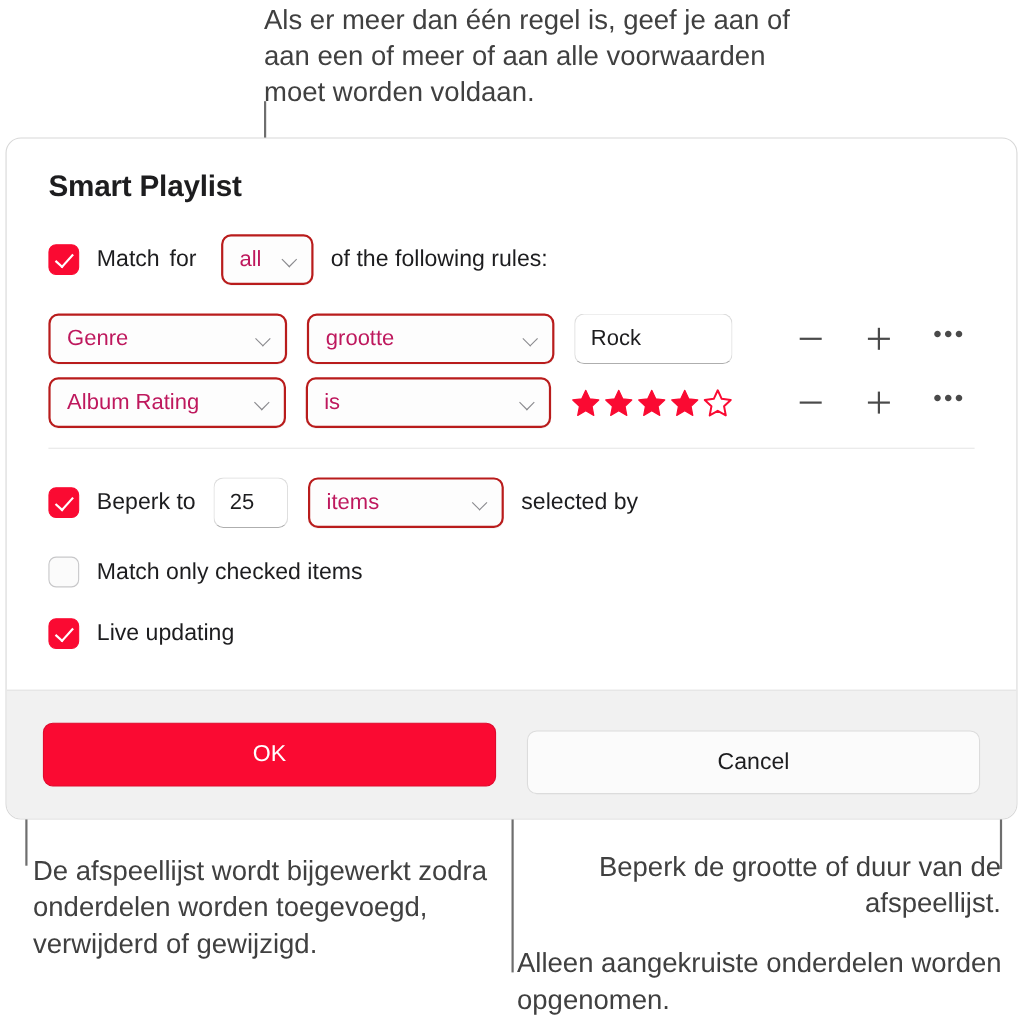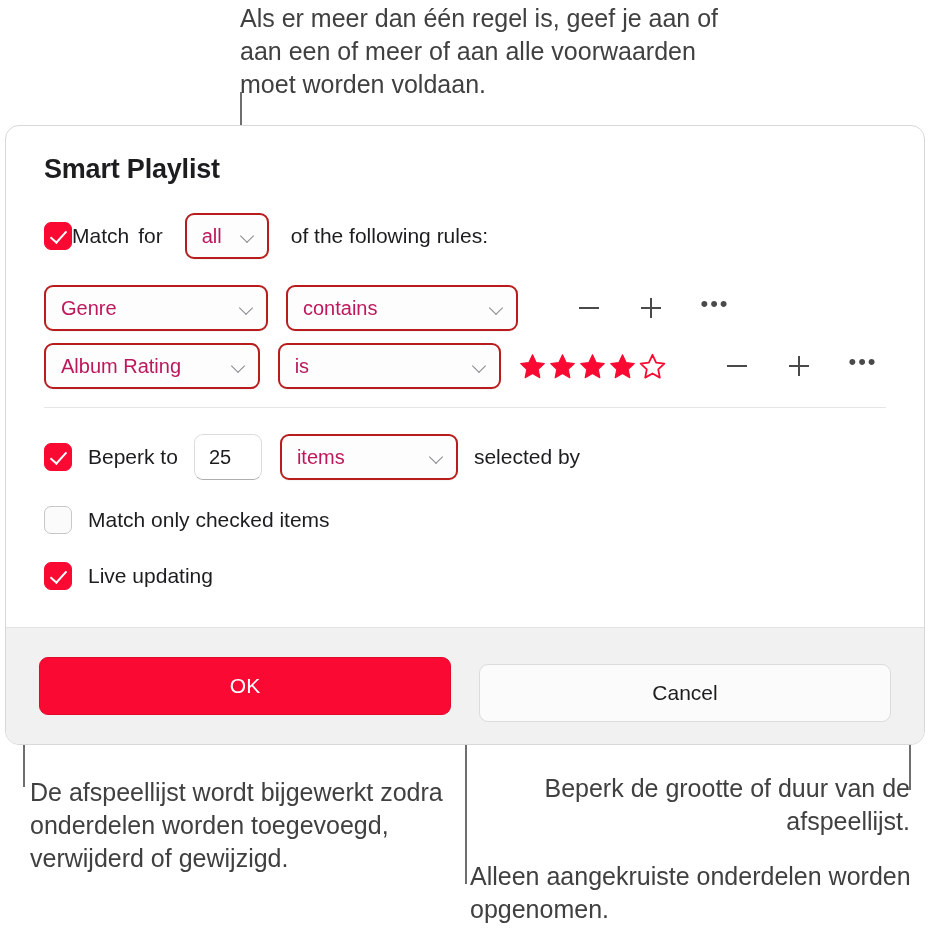--- a/index.html
+++ b/index.html
@@ -125,21 +125,21 @@
     border-radius: 9px;
     display: flex;
     align-items: center;
     padding: 0 14px;
     font-size: 20px;
     color: #1d1d1f;
   }
 
   
   #match-row { margin-bottom: 26px; }
-  #match-row .lbl { }
+  #match-row .lbl { margin-left: 16px; }
   #match-popup { width: 84px; margin-left: 22px; }
   #match-suffix { margin-left: 22px; }
 
   
   .rule-row { margin-bottom: 12px; }
   .rule-field { width: 224px; }
   .rule-op { width: 232px; margin-left: 18px; }
   .rule-val { width: 148px; margin-left: 18px; }
 
   .stars {
@@ -263,22 +263,25 @@
       </div>
       <span class="lbl" id="match-suffix">of the following rules:</span>
     </div>
 
     <div class="row rule-row">
       <div class="popup rule-field">
         <span>Genre</span>
         <span class="chev"></span>
       </div>
       <div class="popup rule-op">
-        <span>contains</span>
-        <span class="chev"></span>
+        <span>grootte</span>
+        <span class="chev"></span>
+      </div>
+      <div class="textfield rule-val">
+        <span>Rock</span>
       </div>
       <div class="rowbtns">
         <div class="rbtn minus">
             <span class="icon-minus"></span>
           </div>
         <div class="rbtn plus">
             <span class="icon-plus"></span>
           </div>
         <div class="rbtn more">
             <span>•••</span>

